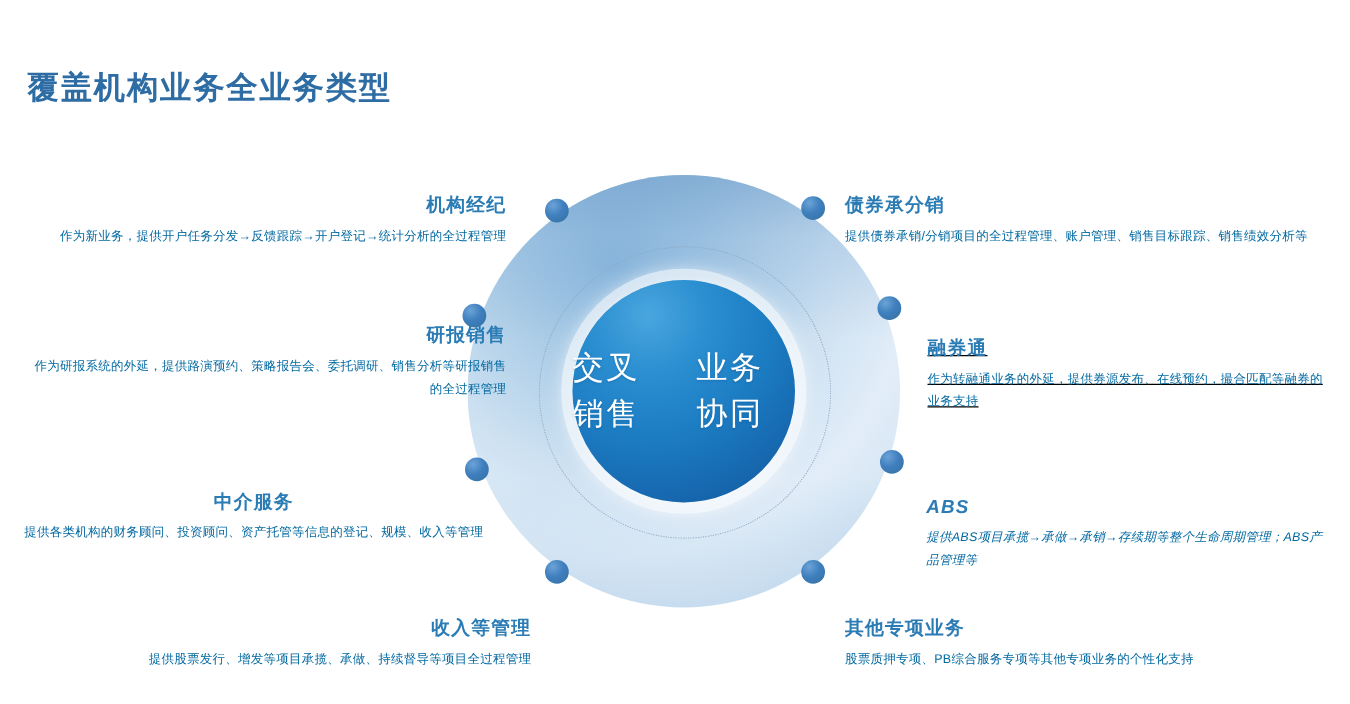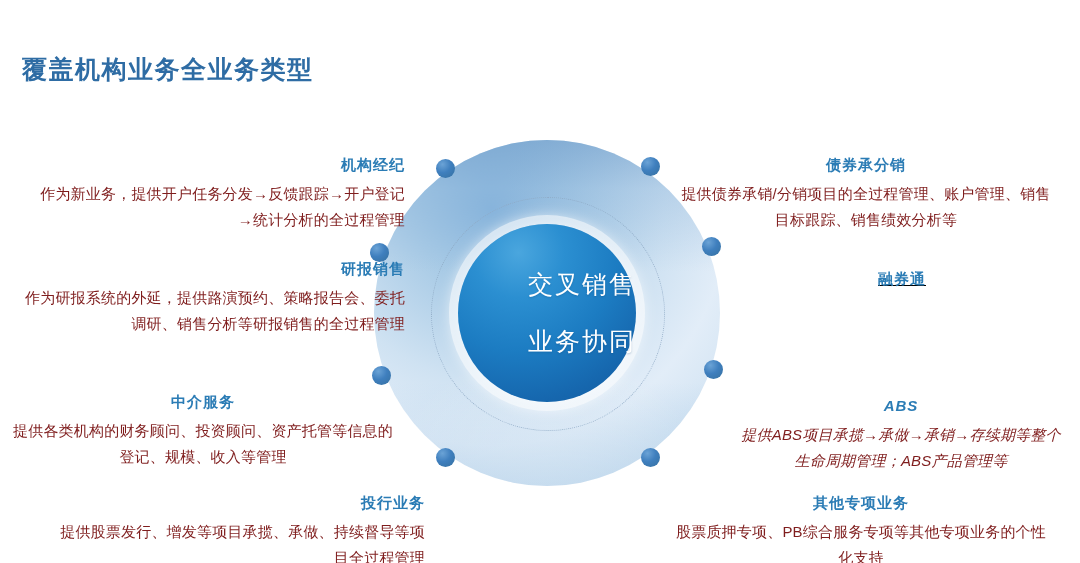--- a/index.html
+++ b/index.html
@@ -87,22 +87,22 @@
   
   .core-circle{
     position:absolute;
     left:50%;top:50%;
     width:178px;height:178px;
     margin-left:-89px;margin-top:-89px;
     border-radius:50%;
     background:radial-gradient(circle at 34% 16%, #4aa6de 0%, #2b8fd1 24%, #1c7cc2 52%, #1667ae 78%, #13599c 100%);
     box-shadow:0 0 16px 6px rgba(255,255,255,0.85);
     display:flex;
-    flex-direction:column;
-    align-items:flex-end;
+    flex-direction:row;
+    align-items:center;
     justify-content:center;
     gap:20px;
   }
   .core-line{
     color:#ffffff;
     font-size:25px;
     letter-spacing:2px;
     line-height:1.5;
     font-weight:400;
     text-shadow:0 1px 2px rgba(0,60,110,.25);
@@ -125,27 +125,27 @@
   .block .heading{
     font-size:15px;
     font-weight:bold;
     color:#2b7cb5;
     letter-spacing:1px;
     margin-bottom:7px;
     line-height:1.2;
     margin-top:44px;
   }
   .block .body{
-    font-size:15px;
-    color:#7f1d1d;
+    font-size:10px;
+    color:#0369a1;
     line-height:1.75;
     letter-spacing:.2px;
   }
   .block.left{ text-align:right; }
-  .block.right{ text-align:center; }
+  .block.right{ text-align:left; }
 </style>
 </head>
 <body>
 
 <h1 class="page-title">覆盖机构业务全业务类型</h1>
 
 <div class="stage">
 
   <div class="sphere-wrap">
     <div class="sphere-outer"></div>
@@ -177,31 +177,32 @@
     <div class="heading">研报销售</div>
     <div class="body">作为研报系统的外延，提供路演预约、策略报告会、委托调研、销售分析等研报销售的全过程管理</div>
   </div>
 
   <div class="block left" style="left:13px;top:349px;width:380px;text-align:center;">
     <div class="heading">中介服务</div>
     <div class="body">提供各类机构的财务顾问、投资顾问、资产托管等信息的登记、规模、收入等管理</div>
   </div>
 
   <div class="block left" style="left:60px;top:450px;width:365px;">
-    <div class="heading">投行业务</div>
+    <div class="heading">收入等管理</div>
     <div class="body">提供股票发行、增发等项目承揽、承做、持续督导等项目全过程管理</div>
   </div>
 
   <div class="block right" style="left:676px;top:112px;width:380px;">
     <div class="heading">债券承分销</div>
     <div class="body">提供债券承销/分销项目的全过程管理、账户管理、销售目标跟踪、销售绩效分析等</div>
   </div>
 
   <div class="block right" style="left:742px;top:226px;width:320px;text-decoration:underline;">
     <div class="heading">融券通</div>
+    <div class="body">作为转融通业务的外延，提供券源发布、在线预约，撮合匹配等融券的业务支持</div>
   </div>
 
   <div class="block right" style="left:741px;top:353px;width:320px;font-style:italic;">
     <div class="heading">ABS</div>
     <div class="body">提供ABS项目承揽→承做→承销→存续期等整个生命周期管理；ABS产品管理等</div>
   </div>
 
   <div class="block right" style="left:676px;top:450px;width:370px;">
     <div class="heading">其他专项业务</div>
     <div class="body">股票质押专项、PB综合服务专项等其他专项业务的个性化支持</div>

